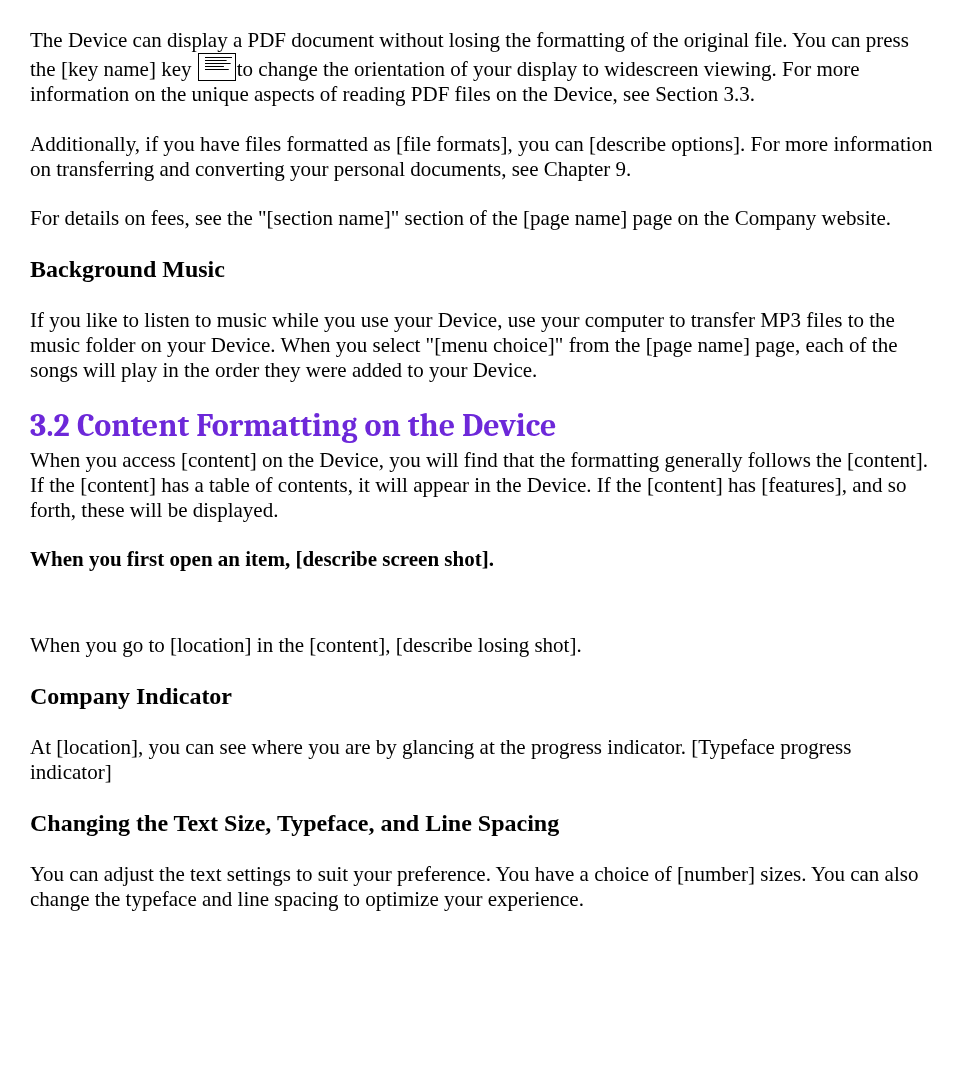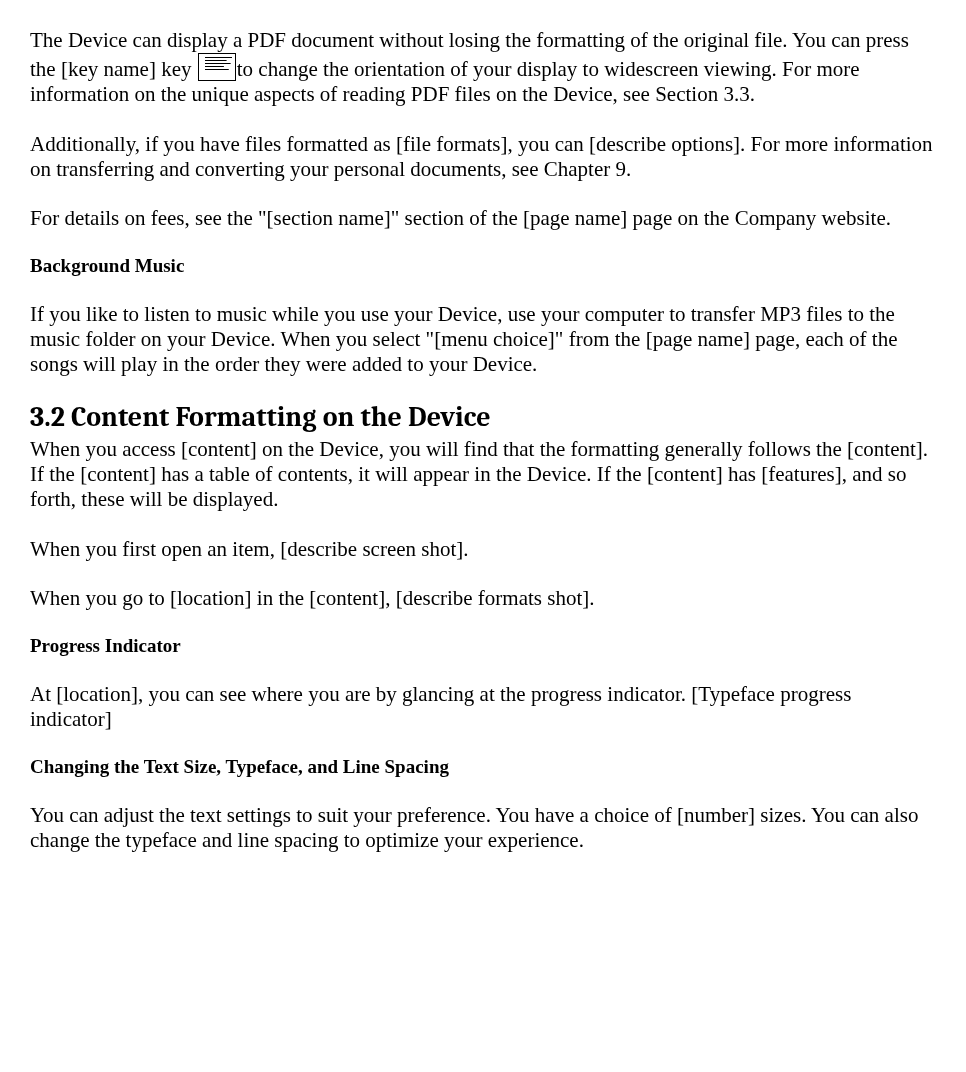--- a/index.html
+++ b/index.html
@@ -11,28 +11,28 @@
     width: 966px;
     box-sizing: border-box;
     color: #000;
     background: #fff;
   }
   p {
     margin: 0 0 24px 0;
   }
   .h3 {
     font-weight: bold;
-    font-size: 19px;
+    font-size: 24px;
     margin: 0 0 24px 0;
   }
   .h2-blue {
     font-family: Cambria, Georgia, serif;
     font-weight: bold;
-    font-size: 28px;
-    color: #000000;
+    font-size: 32px;
+    color: #6d28d9;
     margin: 0 0 2px 0;
   }
   .inline-thumb {
     display: inline-block;
     width: 36px;
     height: 26px;
     border: 1px solid #000;
     vertical-align: text-bottom;
     position: relative;
     background: #fff;
@@ -43,21 +43,21 @@
     position: absolute;
     top: 3px; left: 6px; right: 3px;
     height: 15px;
     background:
       linear-gradient(#000,#000) 0 0/100% 1px no-repeat,
       linear-gradient(#000,#000) 0 3px/80% 1px no-repeat,
       linear-gradient(#000,#000) 0 6px/95% 1px no-repeat,
       linear-gradient(#000,#000) 0 9px/70% 1px no-repeat,
       linear-gradient(#000,#000) 0 12px/88% 1px no-repeat;
   }
-  .dbl-gap { margin-bottom: 24px; }
+  .dbl-gap { margin-bottom: 60px; font-weight: bold; }
 </style>
 </head>
 <body>
 
 <p>
   <span>The Device can display a PDF document without losing the formatting of the original file. You can press the [key name] key </span><span class="inline-thumb"></span><span>to change the orientation of your display to widescreen viewing. For more information on the unique aspects of reading PDF files on the Device, see Section 3.3.</span>
 </p>
 
 <p>Additionally, if you have files formatted as [file formats], you can [describe options]. For more information on transferring and converting your personal documents, see Chapter 9.</p>
 
@@ -66,21 +66,21 @@
 <div class="h3">Background Music</div>
 
 <p>If you like to listen to music while you use your Device, use your computer to transfer MP3 files to the music folder on your Device. When you select "[menu choice]" from the [page name] page, each of the songs will play in the order they were added to your Device.</p>
 
 <div class="h2-blue">3.2 Content Formatting on the Device</div>
 
 <p>When you access [content] on the Device, you will find that the formatting generally follows the [content]. If the [content] has a table of contents, it will appear in the Device. If the [content] has [features], and so forth, these will be displayed.</p>
 
 <p class="dbl-gap">When you first open an item, [describe screen shot].</p>
 
-<p>When you go to [location] in the [content], [describe formats shot].</p>
+<p>When you go to [location] in the [content], [describe losing shot].</p>
 
-<div class="h3">Progress Indicator</div>
+<div class="h3">Company Indicator</div>
 
 <p>At [location], you can see where you are by glancing at the progress indicator. [Typeface progress indicator]</p>
 
 <div class="h3">Changing the Text Size, Typeface, and Line Spacing</div>
 
 <p style="margin-bottom:16px">You can adjust the text settings to suit your preference. You have a choice of [number] sizes. You can also change the typeface and line spacing to optimize your experience.</p>
 
 </body></html>

